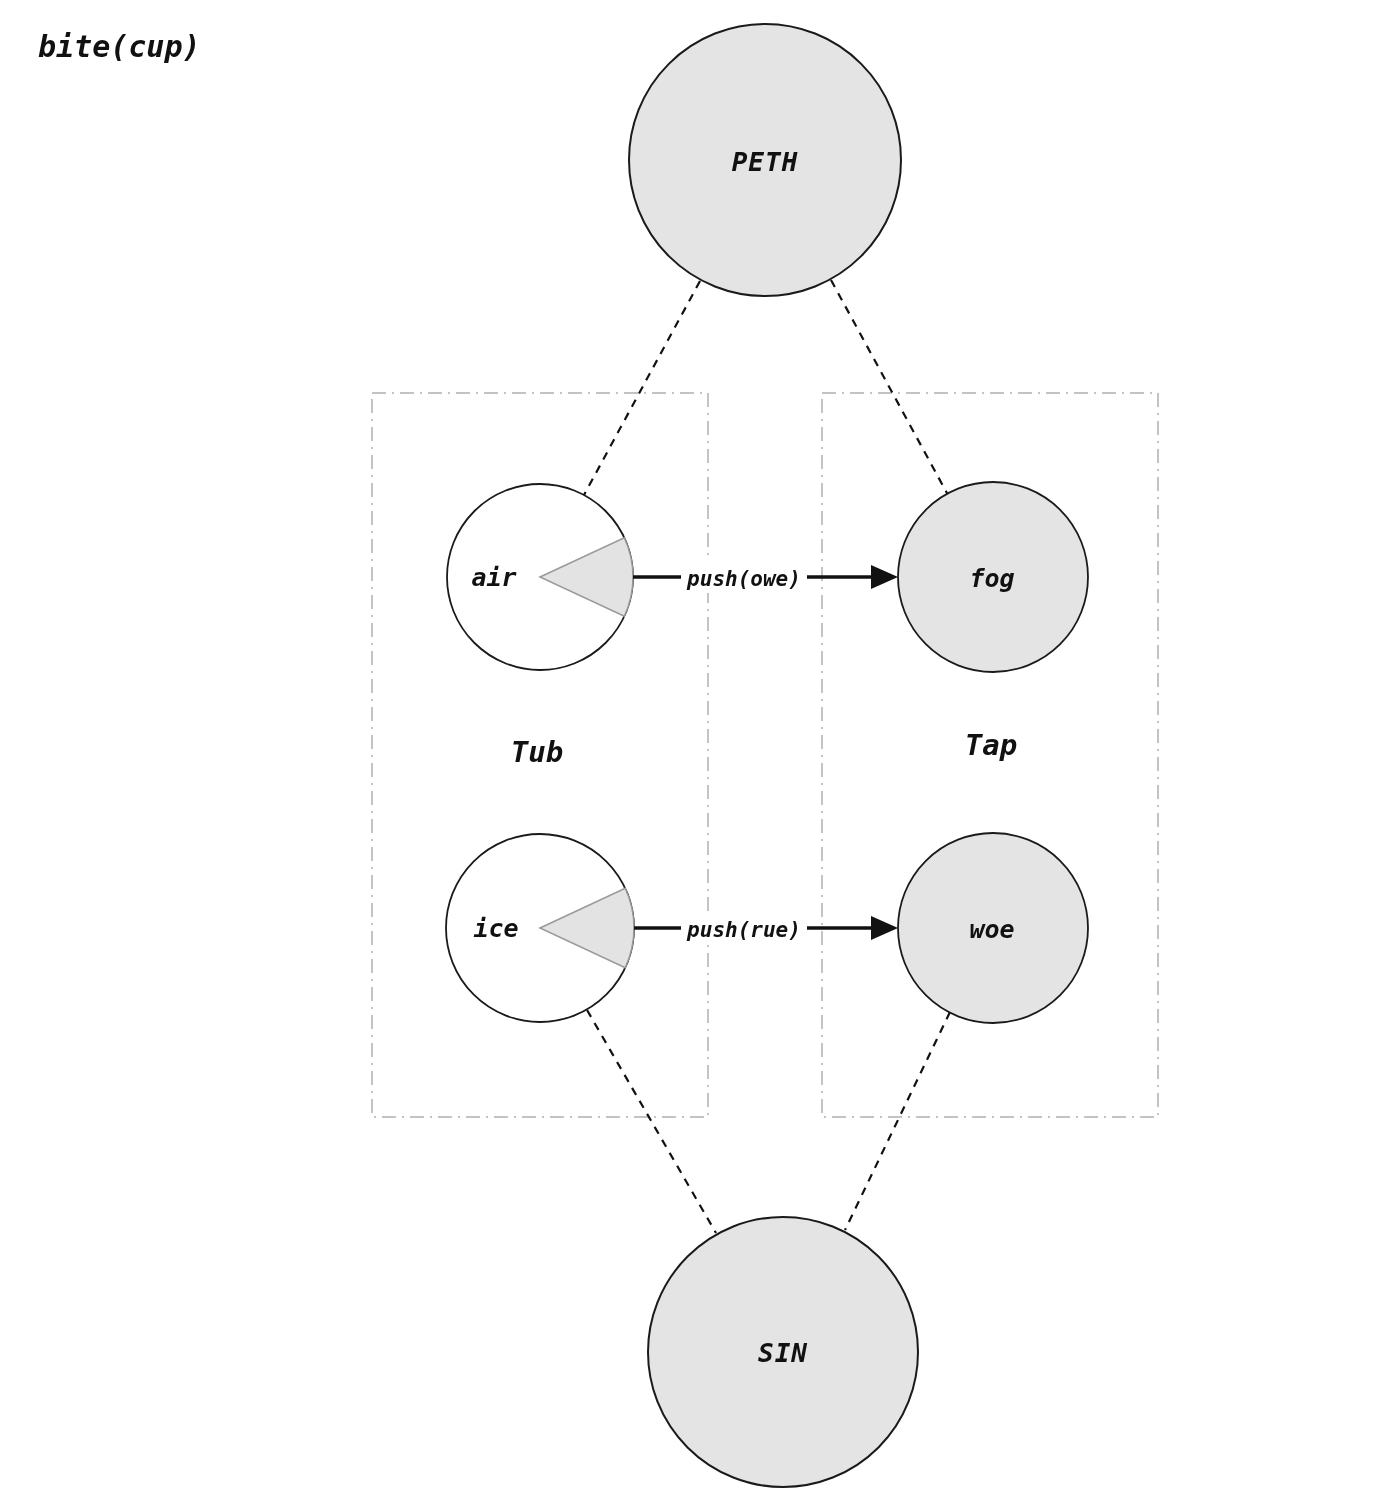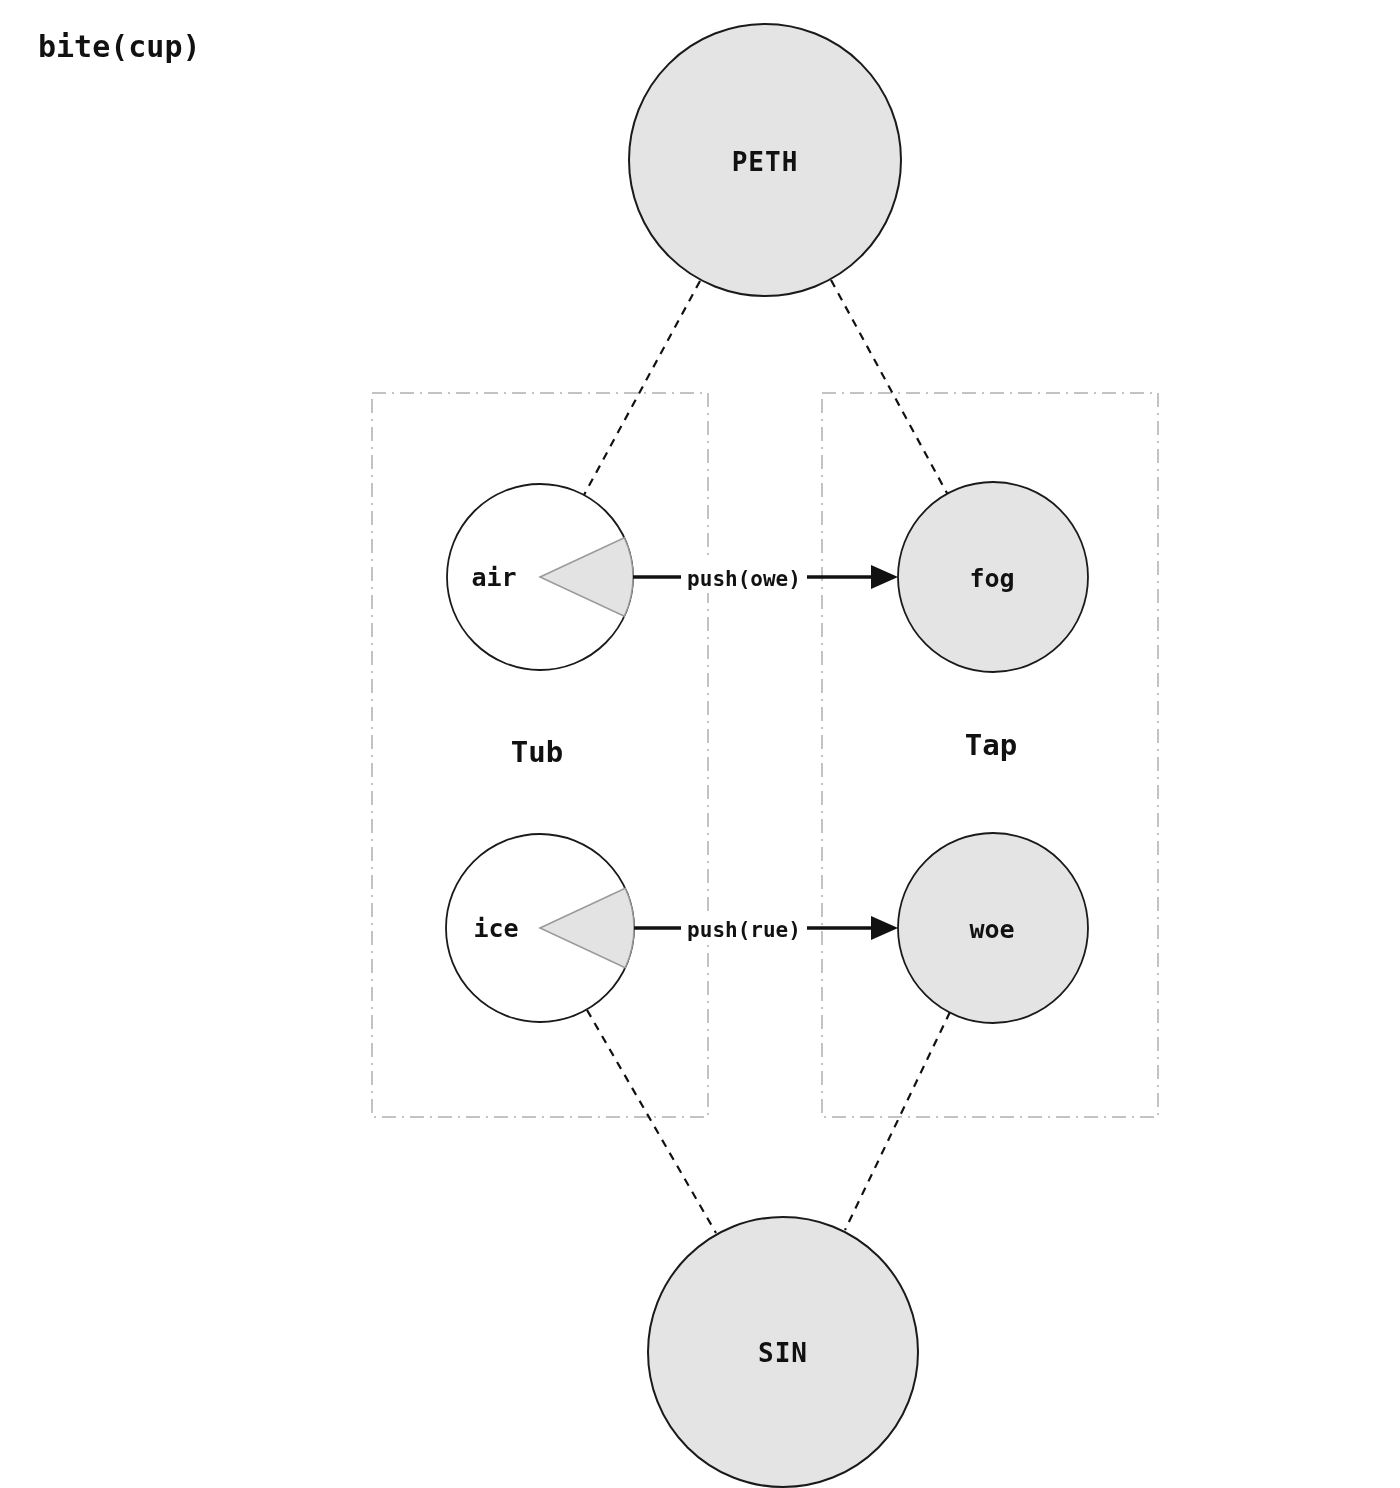--- a/index.html
+++ b/index.html
@@ -6,20 +6,21 @@
     margin: 0;
     padding: 0;
     background: #ffffff;
   }
   .stage {
     position: relative;
     width: 1288px;
     height: 1488px;
     background: #ffffff;
     font-family: "DejaVu Sans Mono", "Liberation Mono", monospace;
+    font-style: italic;
   }
   svg text {
     font-family: "DejaVu Sans Mono", "Liberation Mono", monospace;
     font-weight: bold;
     fill: #111111;
   }
   .t-title   { font-size: 30px; }
   .t-bignode { font-size: 26px; letter-spacing: 1px; }
   .t-node    { font-size: 25px; }
   .t-edge    { font-size: 21px; }

